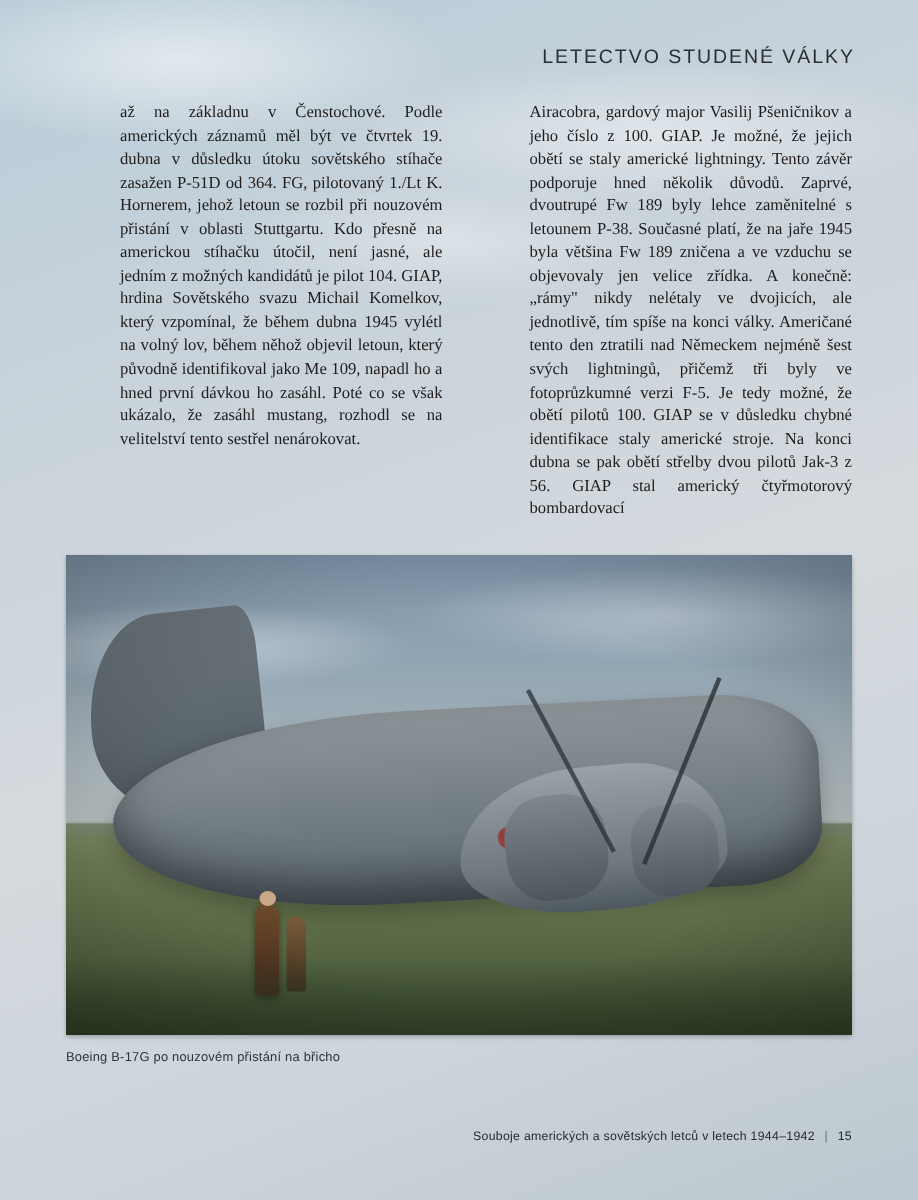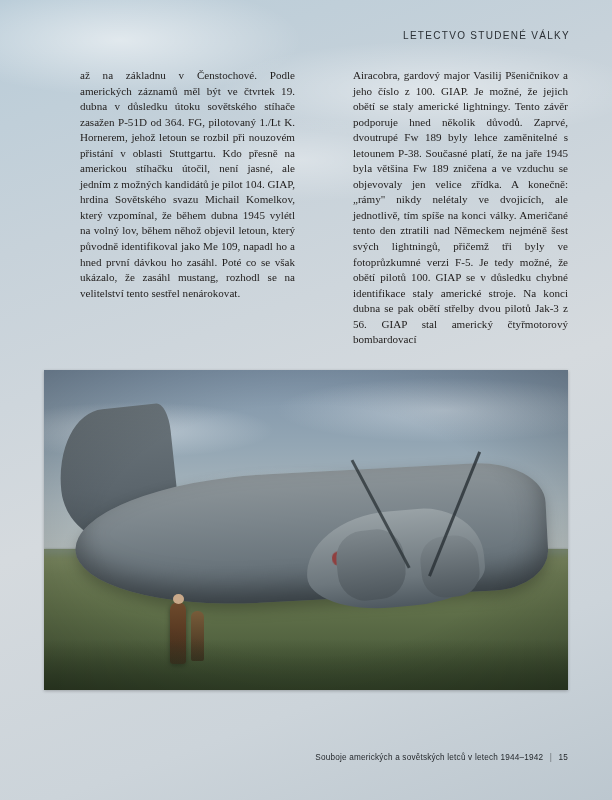--- a/index.html
+++ b/index.html
@@ -35,21 +35,21 @@
       radial-gradient(ellipse 320px 70px at 180px 760px, rgba(255,255,255,0.35), rgba(255,255,255,0) 70%),
       radial-gradient(ellipse 280px 60px at 470px 700px, rgba(255,255,255,0.30), rgba(255,255,255,0) 70%);
     pointer-events: none;
   }
 
   .running-head {
     position: absolute;
     top: 30px;
     right: 42px;
     font-family: "Liberation Sans", sans-serif;
-    font-size: 10px;
+    font-size: 13px;
     letter-spacing: 1.3px;
     color: #2a2f34;
     text-transform: uppercase;
     z-index: 3;
     padding-left: 40px;
   }
 
   .columns {
     position: absolute;
     top: 68px;
@@ -273,20 +273,21 @@
       <div class="ph-nosered"></div>
       <div class="ph-engine1"></div>
       <div class="ph-engine2"></div>
       <div class="ph-prop"></div>
       <div class="ph-prop2"></div>
       <div class="ph-figure"></div>
       <div class="ph-figure2"></div>
       <div class="ph-grass"></div>
       <div class="ph-vign"></div>
     </div>
+    <div class="caption">Boeing B-17G po nouzovém přistání na břicho</div>
   </div>
 
   <div class="footer">
     <span>Souboje amerických a sovětských letců v letech 1944–1942</span>
     <span class="sep">|</span>
     <span class="pagenum">15</span>
   </div>
 
 </div>
 

